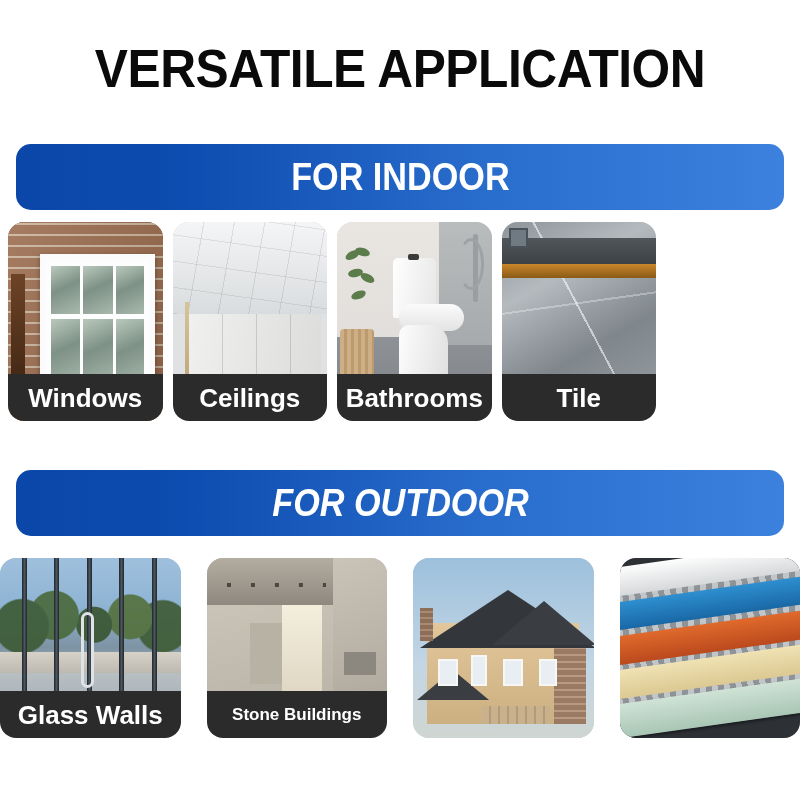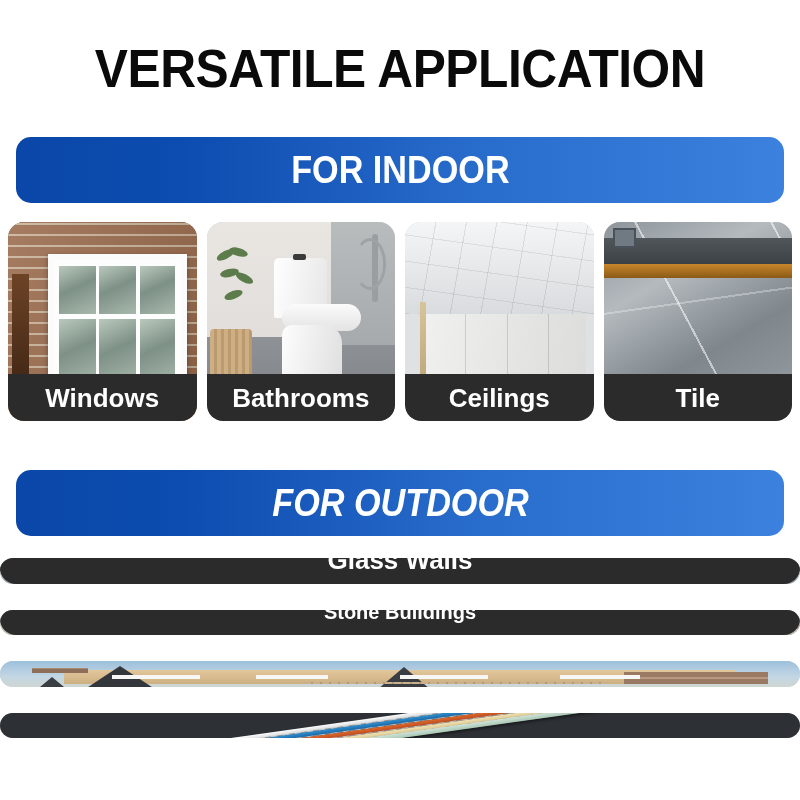--- a/index.html
+++ b/index.html
@@ -27,39 +27,39 @@
   }
 
   
   .banner {
     position: absolute;
     left: 16px; width: 768px; height: 66px;
     border-radius: 15px;
     background: linear-gradient(to right, #0a47a8 0%, #0d4cb0 22%, #2a6ecd 62%, #3b81dd 100%);
     display: flex; align-items: center; justify-content: center;
   }
-  .banner-indoor { top: 137px; }
+  .banner-indoor { top: 144px; }
   .banner-outdoor { top: 470px; font-style: italic; }
   .banner-text {
     color: #ffffff;
     font-weight: 700;
     font-size: 38px;
     line-height: 40px;
     letter-spacing: 0px;
     transform: scaleX(0.9);
     white-space: nowrap;
   }
 
   
   .row {
     position: absolute;
     display: flex;
   }
-  .row-indoor { left: 8px; top: 222px; width: 784px; height: 199px; gap: 10px; }
-  .row-outdoor { left: 0px; top: 558px; width: 800px; height: 180px; gap: 26px; flex-direction: column; }
+  .row-indoor { left: 8px; top: 222px; width: 648px; height: 199px; gap: 10px; }
+  .row-outdoor { left: 0px; top: 558px; width: 800px; height: 180px; gap: 26px; }
 
   .card {
     position: relative;
     flex: 1 1 0;
     height: 100%;
     border-radius: 16px;
     overflow: hidden;
     background: #c9ccd0;
   }
   .card-photo {
@@ -74,21 +74,21 @@
     display: flex; align-items: center; justify-content: center;
     border-radius: 0 0 16px 16px;
   }
   .card-caption span {
     color: #ffffff;
     font-weight: 700;
     font-size: 26px;
     line-height: 28px;
     white-space: nowrap;
   }
-  .card-caption.small span { font-size: 20px; }
+  .card-caption.small span { font-size: 17px; }
   .card-caption.xsmall span { font-size: 20px; }
 
   
 
   
   .sc-windows { position:absolute; inset:0;
     background:
       linear-gradient(115deg, rgba(255,255,255,0.12), rgba(0,0,0,0.12)),
       repeating-linear-gradient(0deg, #9a6a4c 0 9px, #c9b29a 9px 11px),
       repeating-linear-gradient(90deg, rgba(0,0,0,0.10) 0 22px, rgba(255,255,255,0.06) 22px 24px),
@@ -262,20 +262,38 @@
           <div class="sill"></div>
         </div>
       </div>
       <div class="card-caption">
         <span>Windows</span>
       </div>
     </div>
 
     <div class="card">
       <div class="card-photo">
+        <div class="sc-ceil">
+          <div class="ceiling"></div>
+          <div class="counter"></div>
+          <div class="cab"></div>
+          <div class="cabline" style="left:32%;"></div>
+          <div class="cabline" style="left:54%;"></div>
+          <div class="cabline" style="left:76%;"></div>
+          <div class="edge"></div>
+          <div class="hood"></div>
+        </div>
+      </div>
+      <div class="card-caption">
+        <span>Ceilings</span>
+      </div>
+    </div>
+
+    <div class="card">
+      <div class="card-photo">
         <div class="sc-bath">
           <div class="wallR"></div>
           <div class="shower"></div>
             <div class="hose"></div>
           <div class="plant">
             <div class="leaf" style="left:4%;  top:6%;  transform:rotate(-28deg);"></div>
             <div class="leaf" style="left:30%; top:2%;  transform:rotate(16deg);"></div>
             <div class="leaf" style="left:12%; top:26%; transform:rotate(-12deg);"></div>
             <div class="leaf" style="left:42%; top:32%; transform:rotate(28deg);"></div>
             <div class="leaf" style="left:20%; top:52%; transform:rotate(-20deg);"></div>
@@ -287,38 +305,20 @@
             <div class="bowl"></div>
         </div>
       </div>
       <div class="card-caption">
         <span>Bathrooms</span>
       </div>
     </div>
 
     <div class="card">
       <div class="card-photo">
-        <div class="sc-ceil">
-          <div class="ceiling"></div>
-          <div class="counter"></div>
-          <div class="cab"></div>
-          <div class="cabline" style="left:32%;"></div>
-          <div class="cabline" style="left:54%;"></div>
-          <div class="cabline" style="left:76%;"></div>
-          <div class="edge"></div>
-          <div class="hood"></div>
-        </div>
-      </div>
-      <div class="card-caption">
-        <span>Ceilings</span>
-      </div>
-    </div>
-
-    <div class="card">
-      <div class="card-photo">
         <div class="sc-tile">
           <div class="dark"></div>
           <div class="band"></div>
           <div class="win"></div>
         </div>
       </div>
       <div class="card-caption">
         <span>Tile</span>
       </div>
     </div>

